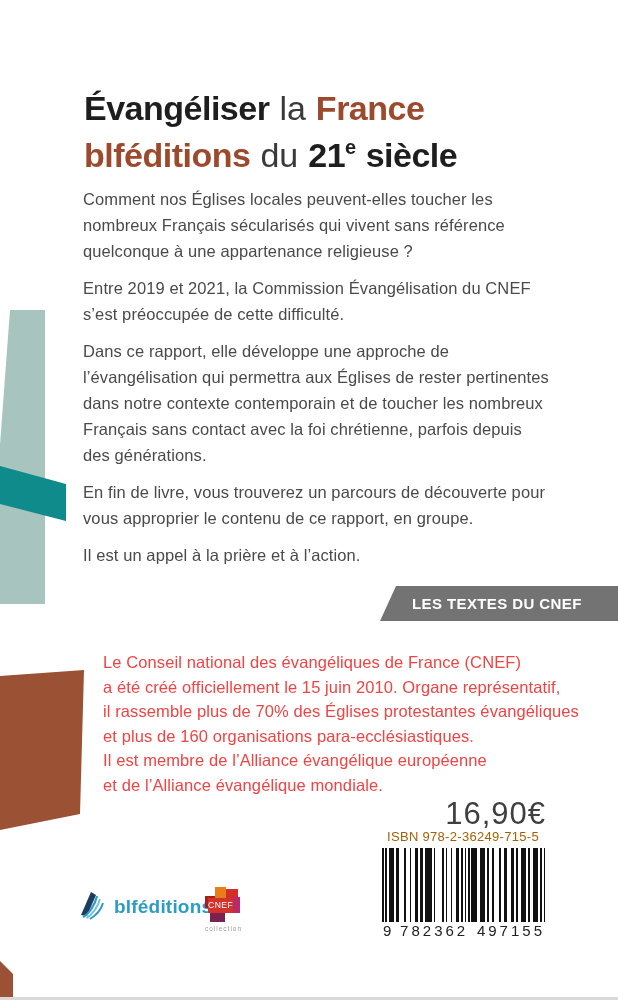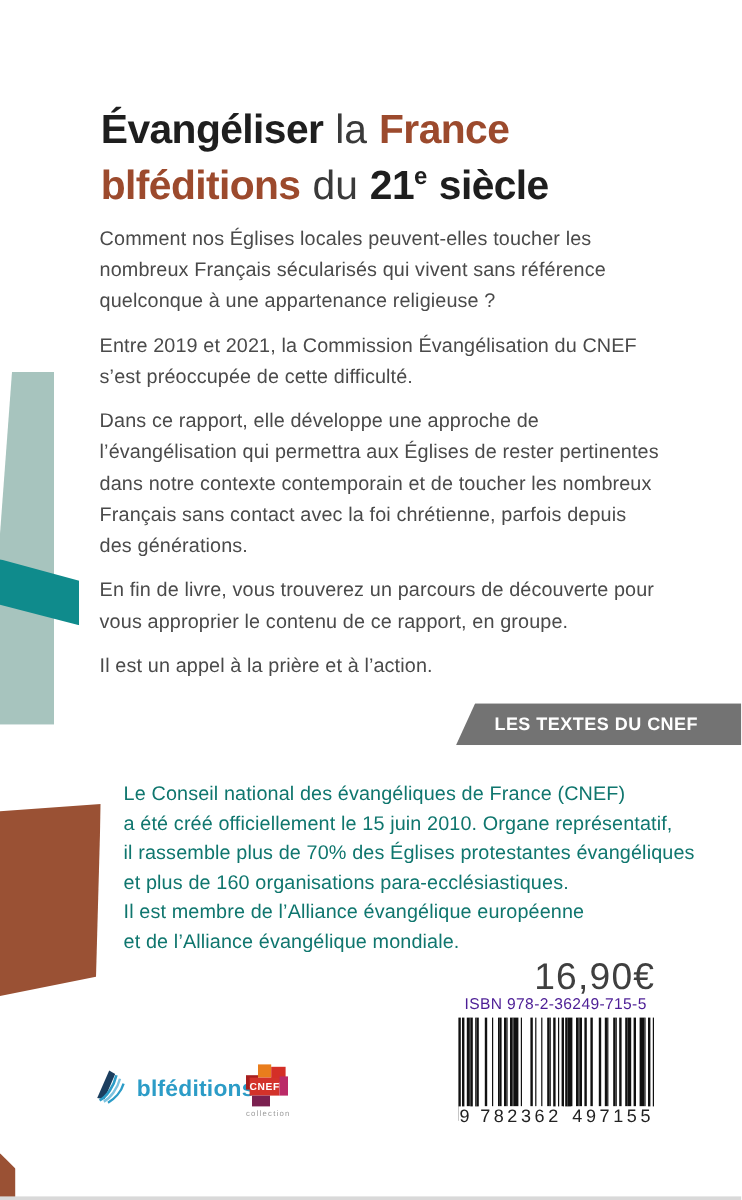--- a/index.html
+++ b/index.html
@@ -28,45 +28,45 @@
   #title sup{font-size:20px;line-height:0;vertical-align:baseline;position:relative;top:-13px;}
   
   #blurb{position:absolute;left:83px;top:186px;width:470px;color:#4a4a4a;}
   #blurb p{margin:0 0 11px 0;font-size:16.5px;line-height:26px;font-weight:300;letter-spacing:0.1px;}
   
   #badge{position:absolute;left:380px;top:586px;width:238px;height:35px;background:#737373;
     clip-path:polygon(16px 0,238px 0,238px 35px,0 35px);}
   #badge span{display:block;color:#ffffff;font-size:15px;font-weight:bold;
     letter-spacing:0.4px;line-height:35px;padding-left:32px;}
   
-  #cnef-desc{position:absolute;left:103px;top:650px;color:#0f766e;}
+  #cnef-desc{position:absolute;left:103px;top:650px;color:#ef4444;}
   #cnef-desc .line{font-size:16.5px;line-height:24.5px;white-space:nowrap;letter-spacing:0.1px;}
   
   #price{position:absolute;right:72px;top:796px;font-size:31px;font-weight:300;color:#3f3f3f;letter-spacing:1px;}
   #isbn{position:absolute;left:378px;top:829px;width:170px;text-align:center;
-    font-size:13px;color:#4c1d95;font-weight:300;letter-spacing:0.3px;}
+    font-size:13px;color:#a16207;font-weight:300;letter-spacing:0.3px;}
   #barcode{position:absolute;left:382px;top:848px;width:164px;}
   #barcode-bars{display:flex;align-items:flex-start;height:88px;}
   #barcode-bars span{flex:none;width:1.726px;}
   #barcode-bars .b1{background:#111111;height:74px;}
   #barcode-bars .b1.guard{height:86px;}
   #barcode-digits{display:flex;justify-content:space-between;margin-top:-14px;
     font-size:15px;color:#222222;font-weight:300;position:relative;}
   #barcode-digits span{background:#ffffff;padding:0 1px;}
   #barcode-digits .grp{letter-spacing:3px;}
   
   #publisher-logo{position:absolute;left:76px;top:889px;display:flex;align-items:center;}
   #publisher-name{font-size:19px;font-weight:700;color:#2c9cc7;margin-left:6px;letter-spacing:0.2px;text-align:center;}
   #cnef-logo{position:absolute;left:205px;top:887px;width:36px;height:50px;}
   .sq{position:absolute;}
   #sq-orange{left:10px;top:0;width:11px;height:11px;background:#e97d1c;}
   #sq-red-top{left:21px;top:2px;width:12px;height:13px;background:#d42f27;}
   #sq-darkred{left:0;top:9px;width:10px;height:12px;background:#a81e1e;}
   #sq-main{left:3px;top:11px;width:25px;height:15px;background:#d3322a;
-    color:#ffffff;font-size:8.5px;font-weight:bold;text-align:center;line-height:15px;letter-spacing:0.5px;}
+    color:#ffffff;font-size:8.5px;font-weight:normal;text-align:center;line-height:15px;letter-spacing:0.5px;}
   #sq-magenta{left:28px;top:10px;width:7px;height:16px;background:#bb2a68;}
   #sq-purple{left:5px;top:26px;width:15px;height:9px;background:#7b2150;}
   #cnef-caption{position:absolute;left:0;top:38px;width:36px;text-align:center;
     font-size:6.5px;color:#9a9a9a;letter-spacing:1px;}
 </style>
 </head>
 <body>
 
 <div id="cover">
 

